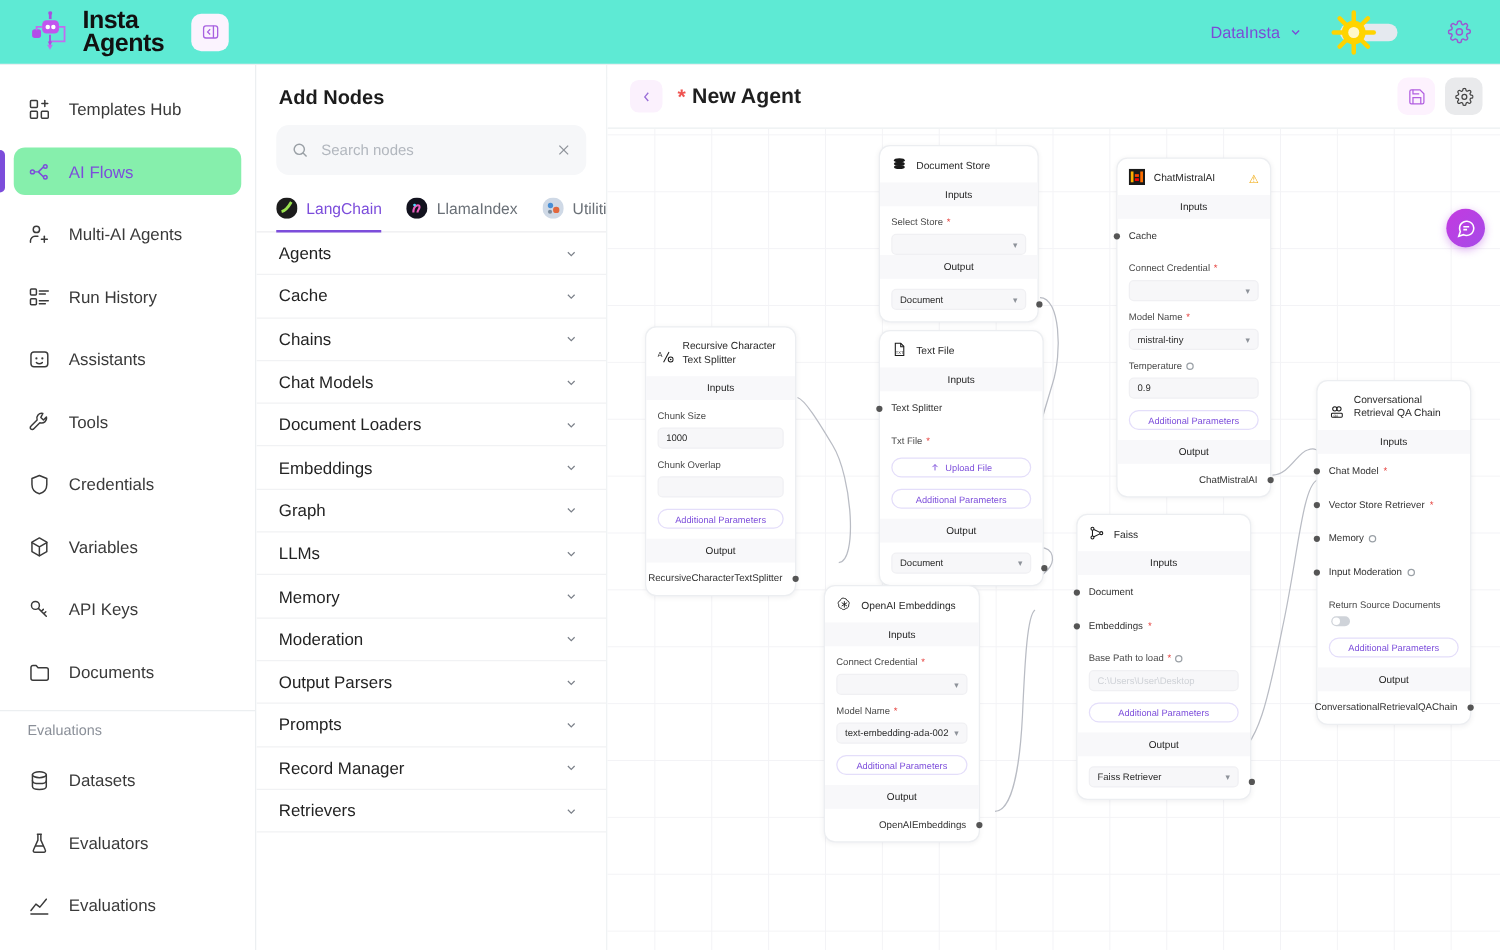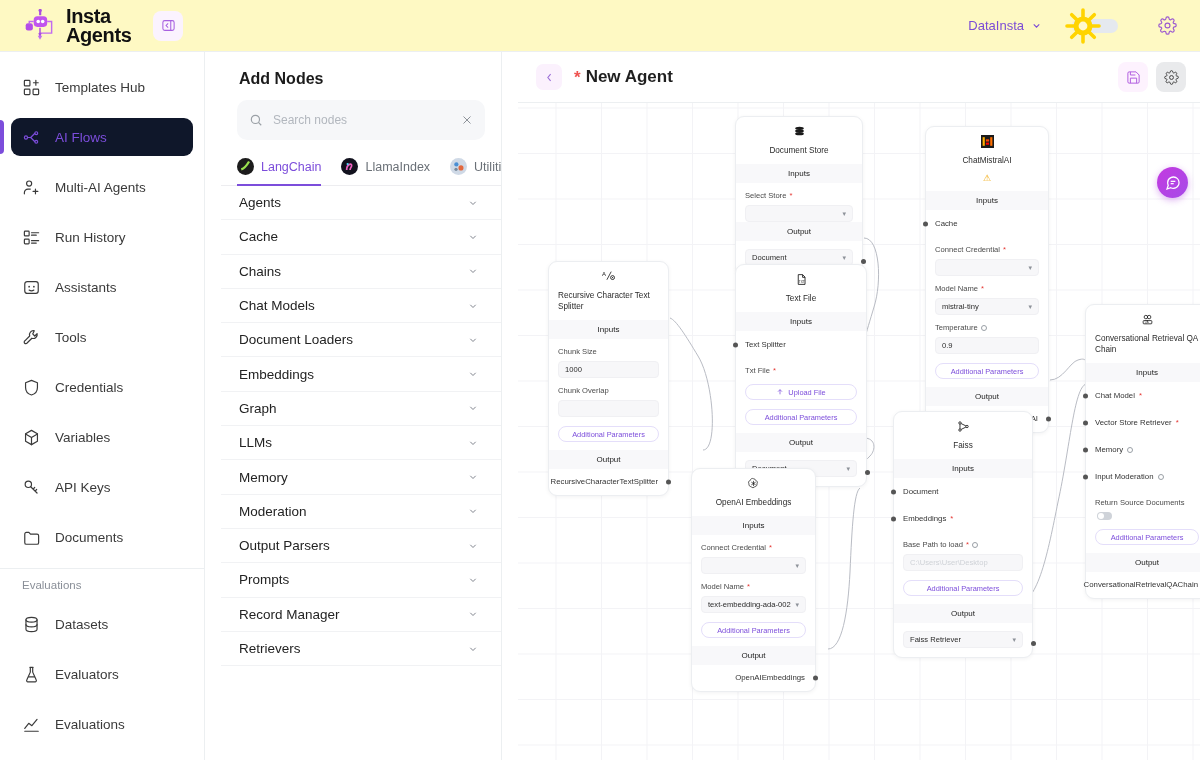--- a/index.html
+++ b/index.html
@@ -10,21 +10,21 @@
     color: #212121;
     font-size: 13px;
     -webkit-font-smoothing: antialiased;
   }
   .app { position: relative; width: 1200px; height: 760px; display: flex; flex-direction: column; }
 
   
   .topbar {
     height: 52px; min-height: 52px;
     display: flex; align-items: center;
-    background: #fef9c3;
+    background: #5eead4;
     border-bottom: 1px solid #eceff1;
     padding: 0 18px 0 22px;
   }
   .brand { display: flex; align-items: center; gap: 8px; }
   .brand-logo { width: 36px; height: 34px; flex: none; }
   .brand-name {
     font-size: 20px; font-weight: 700; line-height: 0.95;
     letter-spacing: -0.4px; color: #111;
   }
   .brand-name span { display: block; }
@@ -47,41 +47,41 @@
   .theme-toggle .knob {
     position: absolute; left: -9px; top: -13px; width: 40px; height: 40px;
   }
   .gear-btn {
     width: 30px; height: 30px; border-radius: 8px;
     display: flex; align-items: center; justify-content: center;
     cursor: pointer;
   }
 
   
-  .body-row { flex: 1; display: flex; min-height: 0; gap: 16px; }
+  .body-row { flex: 1; display: flex; min-height: 0; }
 
   
   .sidebar {
     width: 205px; min-width: 205px;
     border-right: 1px solid #eceff1;
     background: #fff;
     padding-top: 16px;
     overflow: hidden;
     position: relative;
   }
   .nav-item {
     display: flex; align-items: center; gap: 14px;
     height: 38px; margin: 0 11px 12px 11px;
     padding: 0 11px; border-radius: 9px;
     color: #3a3a3a; font-size: 13.5px; cursor: pointer;
     position: relative;
   }
   .nav-item .ico { width: 19px; height: 19px; flex: none; display:flex; align-items:center; justify-content:center;}
   .nav-item.active {
-    background: #0f172a; color: #7c4ddb; font-weight: 500;
+    background: #86efac; color: #7c4ddb; font-weight: 500;
   }
   .nav-item.active::before {
     content: ""; position: absolute; left: -11px; top: 2px;
     width: 4px; height: 34px; border-radius: 0 4px 4px 0; background: #7c4ddb;
   }
   .nav-sep { height: 1px; background: #eceff1; margin: 8px 0 10px 0; }
   .nav-group-title {
     font-size: 11.5px; color: #8a8f98; padding: 0 22px; margin-bottom: 14px;
   }
 
@@ -165,23 +165,22 @@
     position: absolute;
     background: #fff;
     border: 1px solid #eceef1;
     border-radius: 9px;
     box-shadow: 0 1px 4px rgba(20,20,40,0.055);
     font-size: 8px;
     color: #2b2b2b;
     z-index: 10;
   }
   .node-head {
-    display: flex; align-items: center; gap: 7px;
+    display: flex; align-items: flex-end; gap: 7px;
     padding: 9px 9px 8px 9px;
-    flex-direction: column;
   }
   .node-icon { width: 13px; height: 13px; flex: none; margin-top: -1px; }
   .node-name { font-size: 8.2px; font-weight: 500; line-height: 1.35; flex: 1; }
   .node-warn { color: #f0a500; font-size: 9px; flex: none; }
   .sect {
     background: #f8f8fa; text-align: center; font-size: 8px;
     padding: 5px 0; color: #1c1c1c; font-weight:400;
   }
   .fld { padding: 8px 9px 0 9px; position: relative; }
   .fld-label { font-size: 7.6px; color: #4a4a4a; margin-bottom: 5px; display:flex; align-items:center; gap:3px;}

